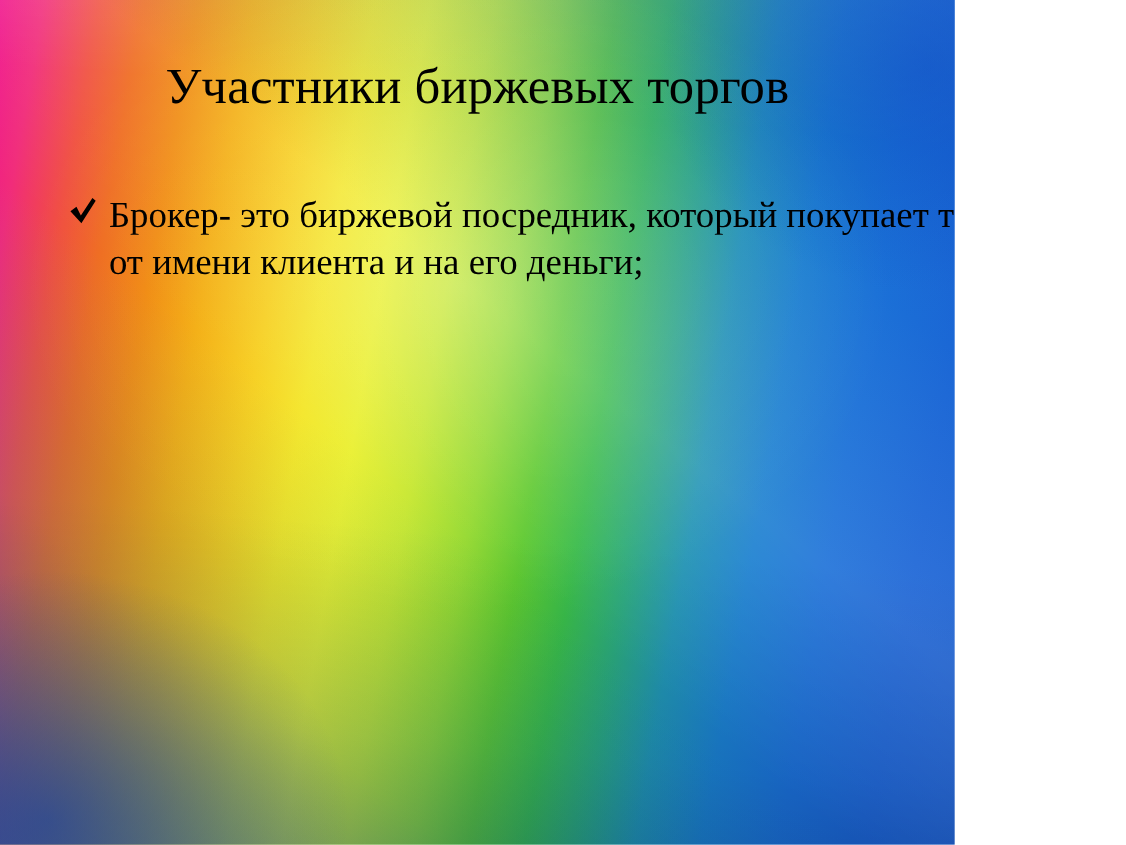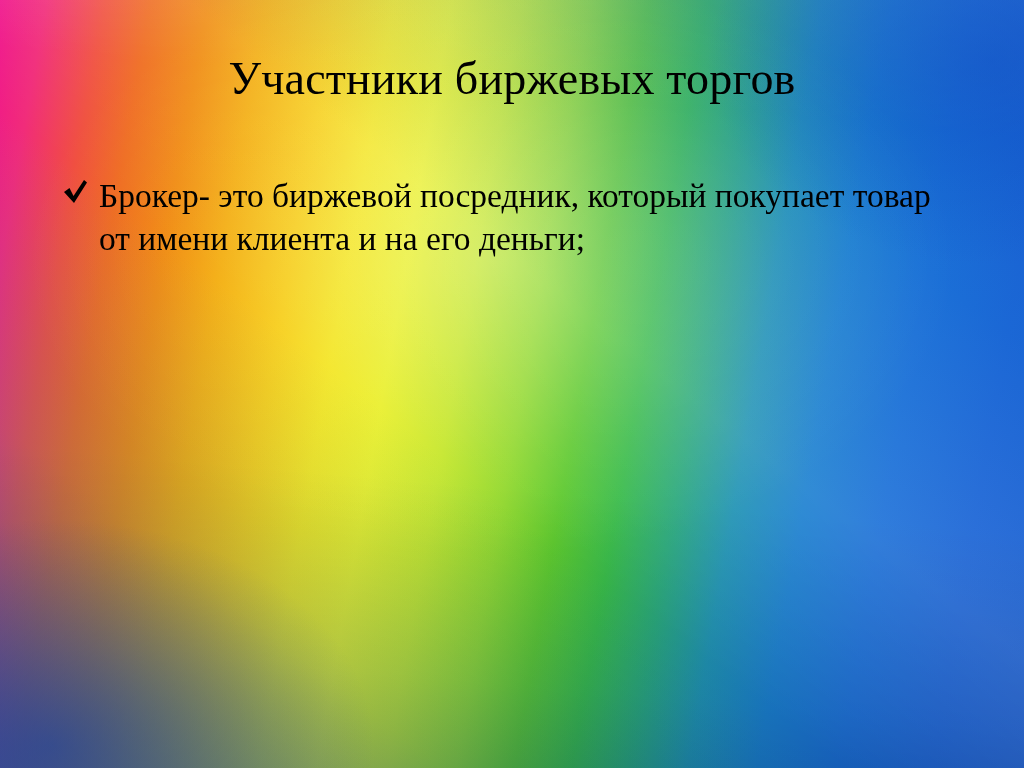--- a/index.html
+++ b/index.html
@@ -8,21 +8,21 @@
   }
   body {
     width: 1024px;
     height: 768px;
     overflow: hidden;
     font-family: "Liberation Serif", serif;
   }
 
   .slide {
     position: relative;
-    width: 1024px;
+    width: 868px;
     height: 768px;
     overflow: hidden;
     box-sizing: border-box;
   }
 
   
   .bg-base {
     position: absolute;
     inset: 0;
     background: linear-gradient(

